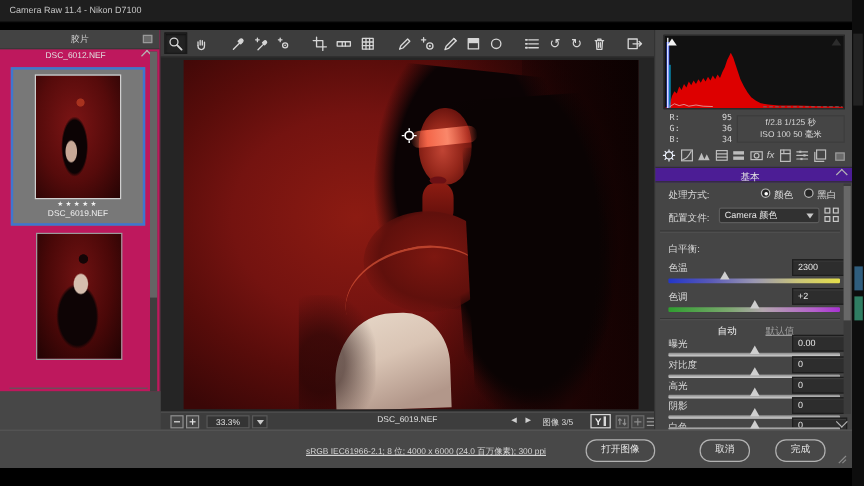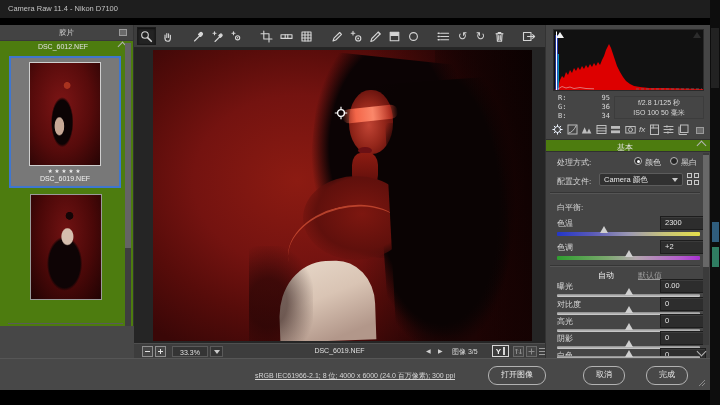--- a/index.html
+++ b/index.html
@@ -30,21 +30,21 @@
 </style>
 </head>
 <body>
 
 <div class="abs" style="left:0;top:7;width:720px;height:18px;background:#1e1e1e;border-bottom:1px solid #000">
   <div class="lbl" style="left:8px;top:4px;font-size:7.5px;color:#c3c3c3">Camera Raw 11.4 -  Nikon D7100</div>
 </div>
 
 <div class="abs" style="left:0;top:25px;width:710px;height:365px;background:#474747"></div>
 
-<div class="abs" style="left:0;top:25px;width:133px;height:301px;background:#4d7c0f;border-right:1px solid #343434;overflow:hidden">
+<div class="abs" style="left:0;top:25px;width:133px;height:301px;background:#be185d;border-right:1px solid #343434;overflow:hidden">
   <div class="abs" style="left:0;top:0;width:133px;height:15px;background:#434343;border-bottom:1px solid #393939">
     <div class="lbl" style="left:0;top:3px;width:133px;text-align:center;font-size:7.5px;color:#cfcfcf">胶片</div>
     <div class="abs" style="right:6px;top:4px;width:8px;height:7px;border:1px solid #9a9a9a;background:#6a6a6a;box-sizing:border-box"></div>
   </div>
   <span class="chev up abs" style="left:119px;top:18px"></span>
 
   <div class="fname" style="left:0;top:18px;width:126px">DSC_6012.NEF</div>
 
   <div class="abs" style="left:9px;top:31px;width:112px;height:132px;background:#787878;border:2px solid #3f76cf;box-sizing:border-box">
     <div class="thumb-photo" style="left:18px;top:4px;width:72px;height:104px;background:
@@ -314,21 +314,21 @@
         <rect x="6.5" y="4.6" width="1.8" height="1.8" fill="#bdbdbd" stroke="none"></rect>
         <rect x="4" y="7.6" width="1.8" height="1.8" fill="#bdbdbd" stroke="none"></rect>
       </svg>
     <svg width="11" height="11" viewBox="0 0 11 11" class="tabicon">
         <rect x="2.5" y="1" width="7.5" height="7.5"></rect>
         <path d="M1 3 V10.5 H8.5"></path>
       </svg>
   </div>
   <div class="abs" style="right:6px;top:102px;width:8px;height:7px;border:1px solid #9a9a9a;background:#6a6a6a;box-sizing:border-box"></div>
 
-  <div class="abs" style="left:0;top:114px;width:165px;height:13px;background:#4d7c0f;border-top:1px solid #303030;border-bottom:1px solid #303030;box-sizing:border-box">
+  <div class="abs" style="left:0;top:114px;width:165px;height:13px;background:#4c1d95;border-top:1px solid #303030;border-bottom:1px solid #303030;box-sizing:border-box">
     <div class="lbl" style="left:0;top:2px;width:158px;text-align:center;font-size:8px;color:#e4e4e4">基本</div>
   </div>
   <span class="chev up abs" style="right:5px;top:117px"></span>
 
   <div class="lbl" style="left:11px;top:132px">处理方式:</div>
   <div class="radio on abs" style="left:88px;top:132px"></div>
   <div class="lbl" style="left:99px;top:132px">颜色</div>
   <div class="radio abs" style="left:124px;top:132px"></div>
   <div class="lbl" style="left:135px;top:132px">黑白</div>
 

